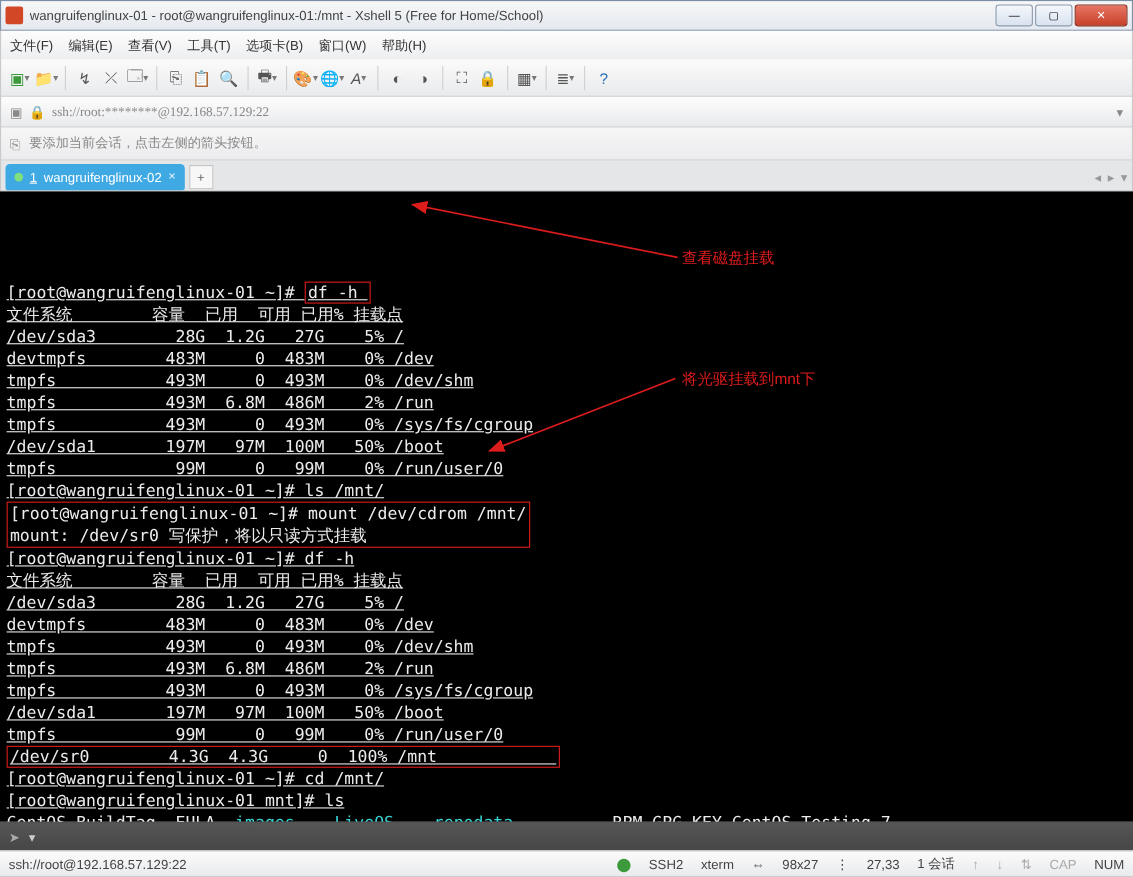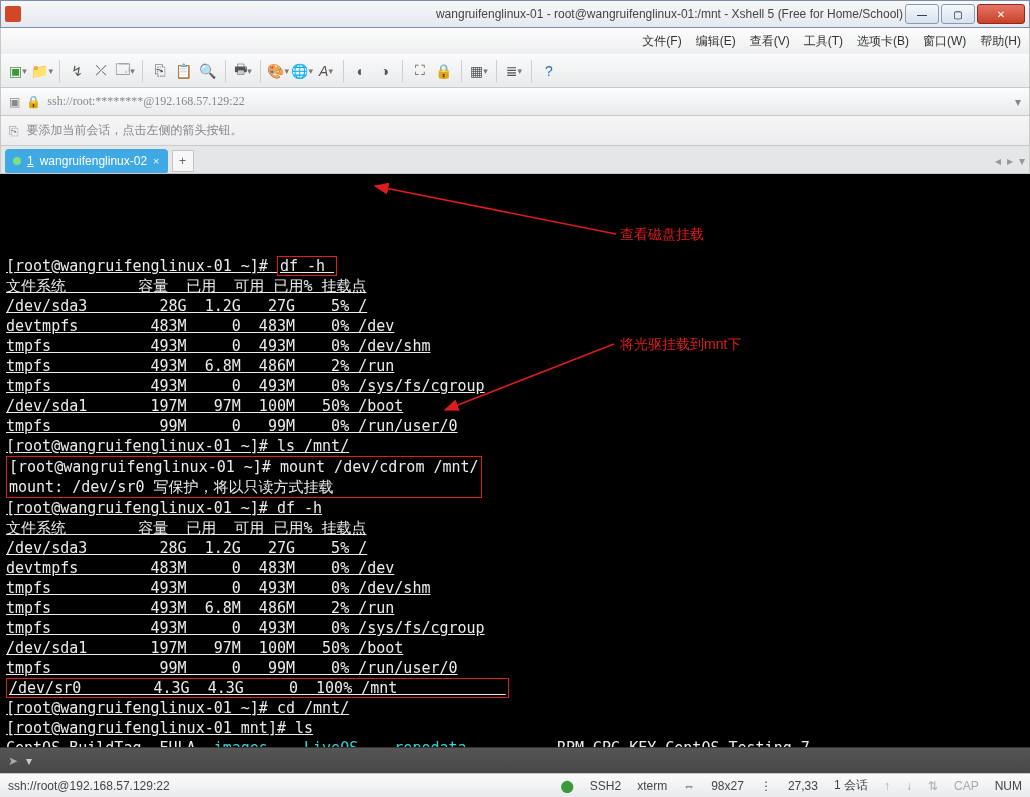--- a/index.html
+++ b/index.html
@@ -13,21 +13,20 @@
   display: flex;
   flex-direction: column;
 }
 .titlebar {
   height: 28px;
   background: linear-gradient(to bottom, #f7f7f7, #e4e9f0);
   border: 1px solid #7a8ea8;
   display: flex;
   align-items: center;
   padding: 0 4px;
-  text-align: right;
 }
 .titlebar .app-icon {
   width: 16px; height: 16px;
   background: #d24726;
   border-radius: 2px;
   margin-right: 6px;
 }
 .titlebar .title { flex: 1; color: #444; font-size: 12px; }
 .winbtns { display: flex; gap: 0; }
 .winbtn {
@@ -40,21 +39,20 @@
   font-size: 10px; cursor: pointer;
 }
 .winbtn.close { background: linear-gradient(to bottom, #e67664, #c8402a); color: #fff; border-color: #8a2b1c; width: 48px; }
 .menubar {
   height: 26px;
   background: linear-gradient(to bottom, #fdfdfd, #edeef0);
   border-left: 1px solid #c9c9c9;
   border-right: 1px solid #c9c9c9;
   display: flex; align-items: center; padding: 0 8px; gap: 14px;
   color: #333;
-  justify-content: flex-end;
 }
 .menubar span { cursor: pointer; }
 .toolbar {
   height: 34px;
   background: linear-gradient(to bottom, #fbfbfb, #e9eaec);
   border: 1px solid #c9c9c9;
   border-top: none;
   display: flex; align-items: center; padding: 0 6px; gap: 2px;
 }
 .tbtn {

